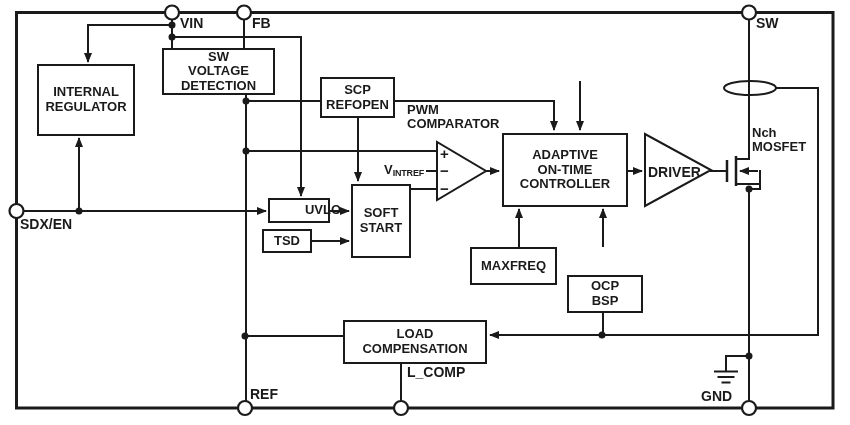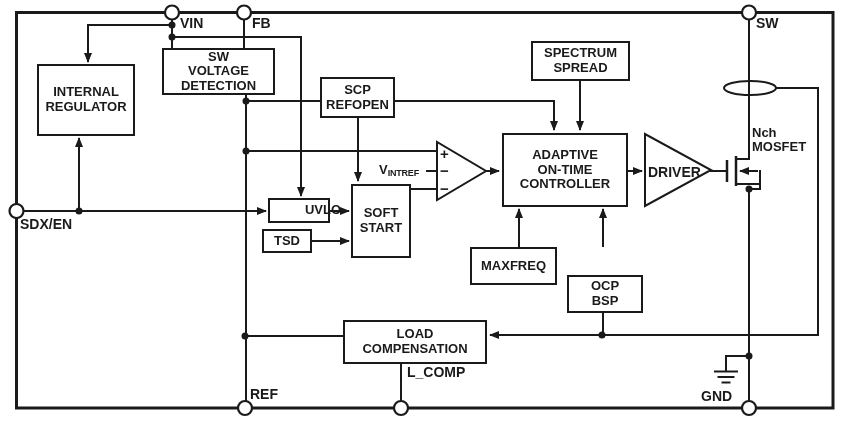--- a/index.html
+++ b/index.html
@@ -14,21 +14,21 @@
     font-size:13px;font-weight:bold;line-height:1.12;white-space:pre-line;letter-spacing:0;
   }
   .lbl{
     position:absolute;font-size:14px;font-weight:bold;white-space:pre-line;line-height:1.1;
   }
   .lbl.small{font-size:13px;}
   .sign{
     position:absolute;font-size:15px;font-weight:bold;line-height:1;
   }
   .vintref{
-    position:absolute;left:374px;top:163px;width:50px;text-align:center;
+    position:absolute;left:374px;top:163px;width:50px;text-align:right;
     font-size:13px;font-weight:bold;line-height:1;
   }
   .vintref .sub{font-size:9px;position:relative;top:2px;letter-spacing:-0.2px;}
   .driver-lbl{
     position:absolute;left:648px;top:164px;font-size:14px;font-weight:bold;
   }
 </style>
 </head>
 <body>
 
@@ -122,39 +122,39 @@
 REGULATOR</div>
   <div class="block" style="left:162px;top:48px;width:113px;height:47px;">SW
 VOLTAGE
 DETECTION</div>
   <div class="block" style="left:320px;top:77px;width:75px;height:41px;">SCP
 REFOPEN</div>
   <div class="block" style="left:268px;top:198px;width:62px;height:25px;padding-left:48px;">UVLO</div>
   <div class="block" style="left:262px;top:229px;width:50px;height:24px;">TSD</div>
   <div class="block" style="left:351px;top:184px;width:60px;height:74px;">SOFT
 START</div>
-  <div class="block" style="left:531px;top:41px;width:99px;height:40px;">SPECTRUM
-SPREAD</div>
   <div class="block" style="left:502px;top:133px;width:126px;height:74px;">ADAPTIVE
 ON-TIME
 CONTROLLER</div>
   <div class="block" style="left:470px;top:247px;width:87px;height:38px;">MAXFREQ</div>
   <div class="block" style="left:567px;top:247px;width:76px;height:38px;margin-top:28px;">OCP
 BSP</div>
   <div class="block" style="left:343px;top:320px;width:144px;height:44px;">LOAD
 COMPENSATION</div>
 
   <div class="lbl" style="left:180px;top:16px;">VIN</div>
   <div class="lbl" style="left:252px;top:16px;">FB</div>
   <div class="lbl" style="left:756px;top:16px;">SW</div>
   <div class="lbl" style="left:20px;top:217px;">SDX/EN</div>
   <div class="lbl" style="left:250px;top:387px;">REF</div>
   <div class="lbl" style="left:407px;top:365px;">L_COMP</div>
   <div class="lbl" style="left:701px;top:389px;">GND</div>
 
+  <div class="lbl small" style="left:407px;top:103px;">PWM
+COMPARATOR</div>
   <div class="lbl small" style="left:752px;top:126px;">Nch
 MOSFET</div>
   <div class="driver-lbl">DRIVER</div>
 
   <div class="vintref"><span>V</span><span class="sub">INTREF</span></div>
 
   <div class="sign" style="left:440px;top:146px;">+</div>
   <div class="sign" style="left:440px;top:163px;">−</div>
   <div class="sign" style="left:440px;top:181px;">−</div>
 

